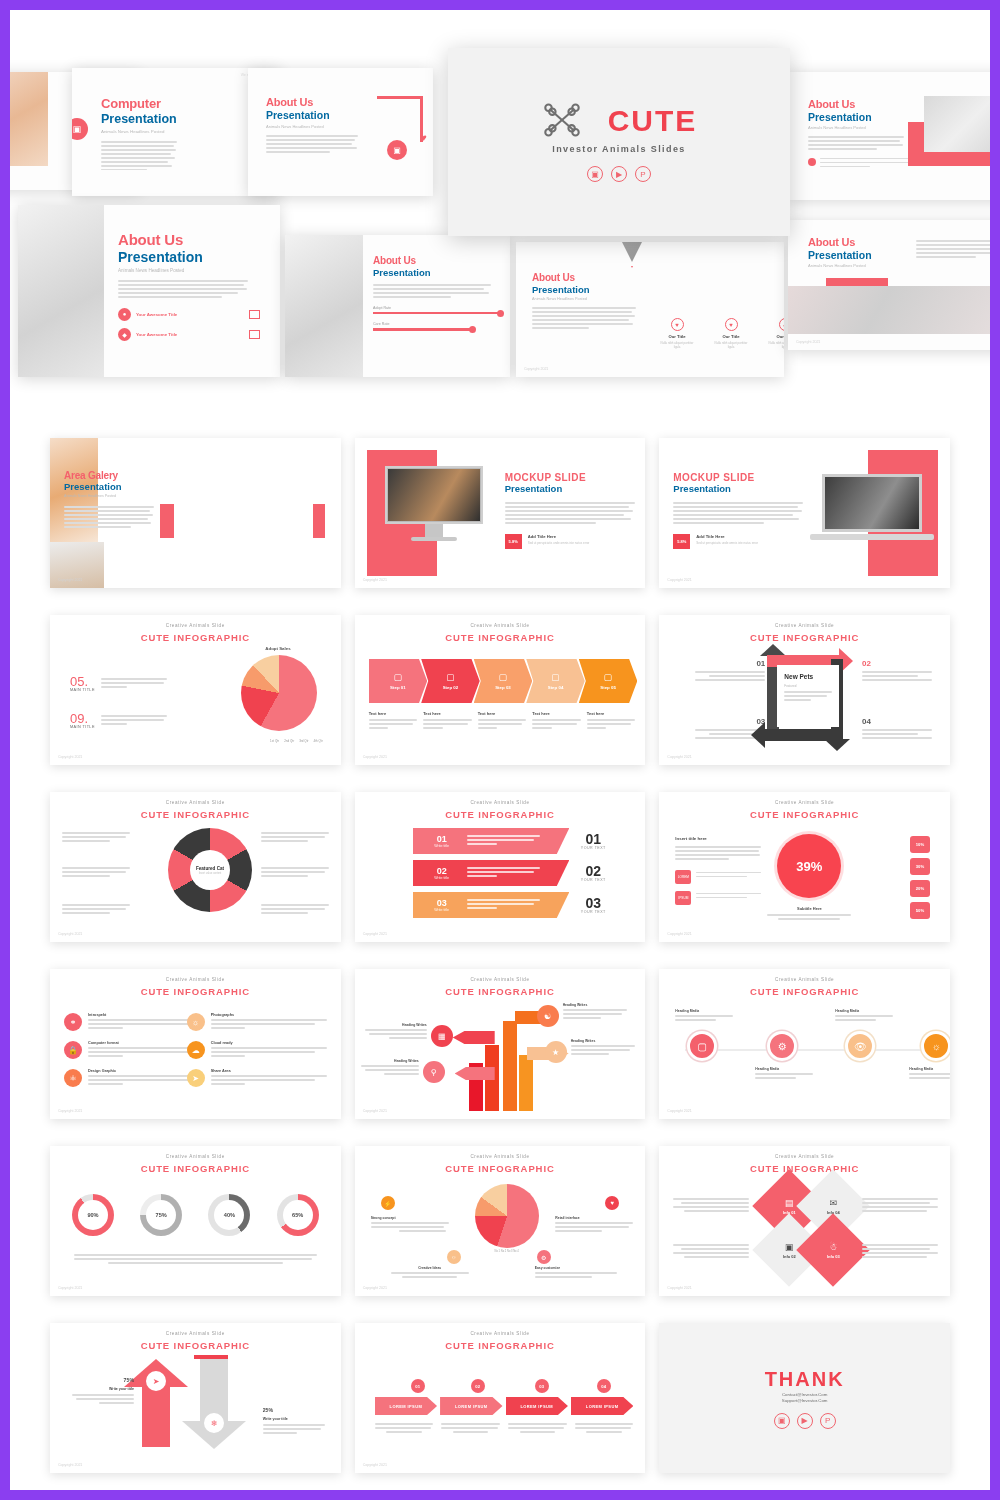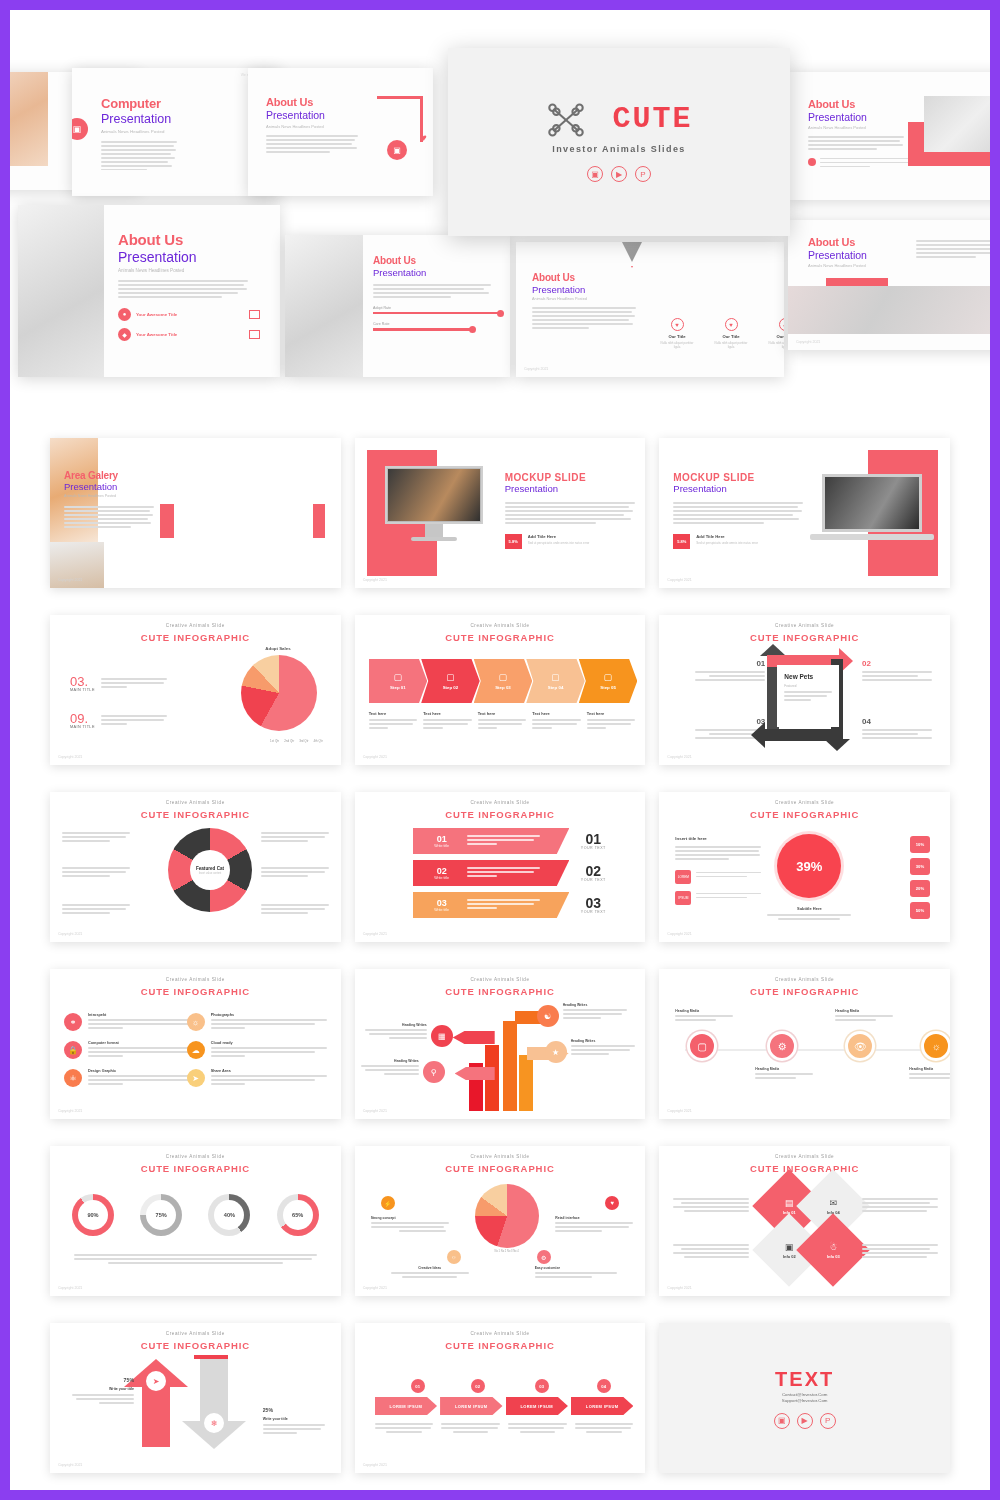--- a/index.html
+++ b/index.html
@@ -31,41 +31,41 @@
   }
   .slide {
     position:absolute;
     background:#fdfdfd;
     box-shadow:0 2px 14px rgba(0,0,0,.16);
     overflow:hidden;
   }
   .sl-title {
     color:#f4606c; font-weight:bold; letter-spacing:-.2px;
   }
-  .sl-sub { color:#6d28d9; font-weight:400; }
+  .sl-sub { color:#0369a1; font-weight:700; }
   .sl-kicker { color:#b9b9b9; }
   .redblock { position:absolute; background:#f4606c; }
   .greyimg {
     position:absolute;
     background:linear-gradient(135deg,#d9d9d9,#efefef 45%,#cfcfcf);
   }
   .catimg { background:linear-gradient(150deg,#f2f2f2,#d3d3d3 60%,#e8e8e8); }
   .dogimg { background:linear-gradient(150deg,#f6e2d4,#e8b894 55%,#f3d9c4); }
   .kitimg { background:linear-gradient(160deg,#f5ddc8,#e8ab74 50%,#f7e6d6); }
 
   
   .hero-card {
     position:absolute; left:438px; top:38px;
     width:342px; height:188px;
     background:#f2f2f2;
     box-shadow:0 4px 22px rgba(0,0,0,.20);
     display:flex; flex-direction:column;
     align-items:center; justify-content:center;
   }
-  .hero-brandrow { display:flex; align-items:flex-start; gap:25px;font-family:Liberation Mono, monospace; }
+  .hero-brandrow { display:flex; align-items:flex-end; gap:25px; }
   .bone-ico { width:42px; height:36px; }
   .hero-word {
     font-size:30px; font-weight:bold; color:#f0424f; letter-spacing:2px;
   }
   .hero-tag {
     margin-top:6px; font-size:9px; color:#666; letter-spacing:1.4px; font-weight:bold;
   }
   .hero-socials { margin-top:12px; display:flex; gap:8px; }
   .soc {
     width:16px; height:16px; border-radius:50%;
@@ -475,21 +475,21 @@
       <div style="position:absolute;right:31px;top:39px;width:94px;height:52px;background:linear-gradient(120deg,#3d3d3d,#8e8e8e 60%,#2a2a2a);"></div>
       <div style="position:absolute;right:16px;top:96px;width:124px;height:6px;background:#d7d7d7;border-radius:2px;"></div>
       <div class="t-foot">Copyright 2021</div>
     </div>
 
     <div class="thumb">
       <div class="t-kicker">Creative Animals Slide</div>
       <div class="t-title">CUTE INFOGRAPHIC</div>
       <div style="position:absolute;left:20px;top:60px;display:flex;gap:6px;">
         <div style="text-align:left;">
-          <div style="font-size:13px;color:#f4606c;line-height:1;">03.</div>
+          <div style="font-size:13px;color:#f4606c;line-height:1;">05.</div>
           <div style="font-size:3.8px;color:#6a6a6a;letter-spacing:.4px;">MAIN TITLE</div>
         </div>
         <div style="width:66px;padding-top:3px;">
           <div class="ln" style="width:100%"></div>
               <div class="ln" style="width:95%"></div>
               <div class="ln" style="width:40%"></div>
         </div>
       </div>
       <div style="position:absolute;left:20px;top:97px;display:flex;gap:6px;">
         <div style="text-align:left;">
@@ -1093,21 +1093,21 @@
         <div style="flex:1;text-align:center;">
           <div class="ln" style="width:100%"></div>
               <div class="ln" style="width:96%"></div>
               <div class="ln" style="width:60%;margin-left:20%"></div>
         </div>
       </div>
       <div class="t-foot">Copyright 2021</div>
     </div>
 
     <div class="thumb thank-slide">
-      <div class="thank-word">TEXT</div>
+      <div class="thank-word">THANK</div>
       <div class="thank-mail">Contact@Investor.Com</div>
       <div class="thank-mail">Support@Investor.Com</div>
       <div class="thank-socials">
         <div class="soc">▣</div>
         <div class="soc">▶</div>
         <div class="soc">P</div>
       </div>
     </div>
 
   </div>

